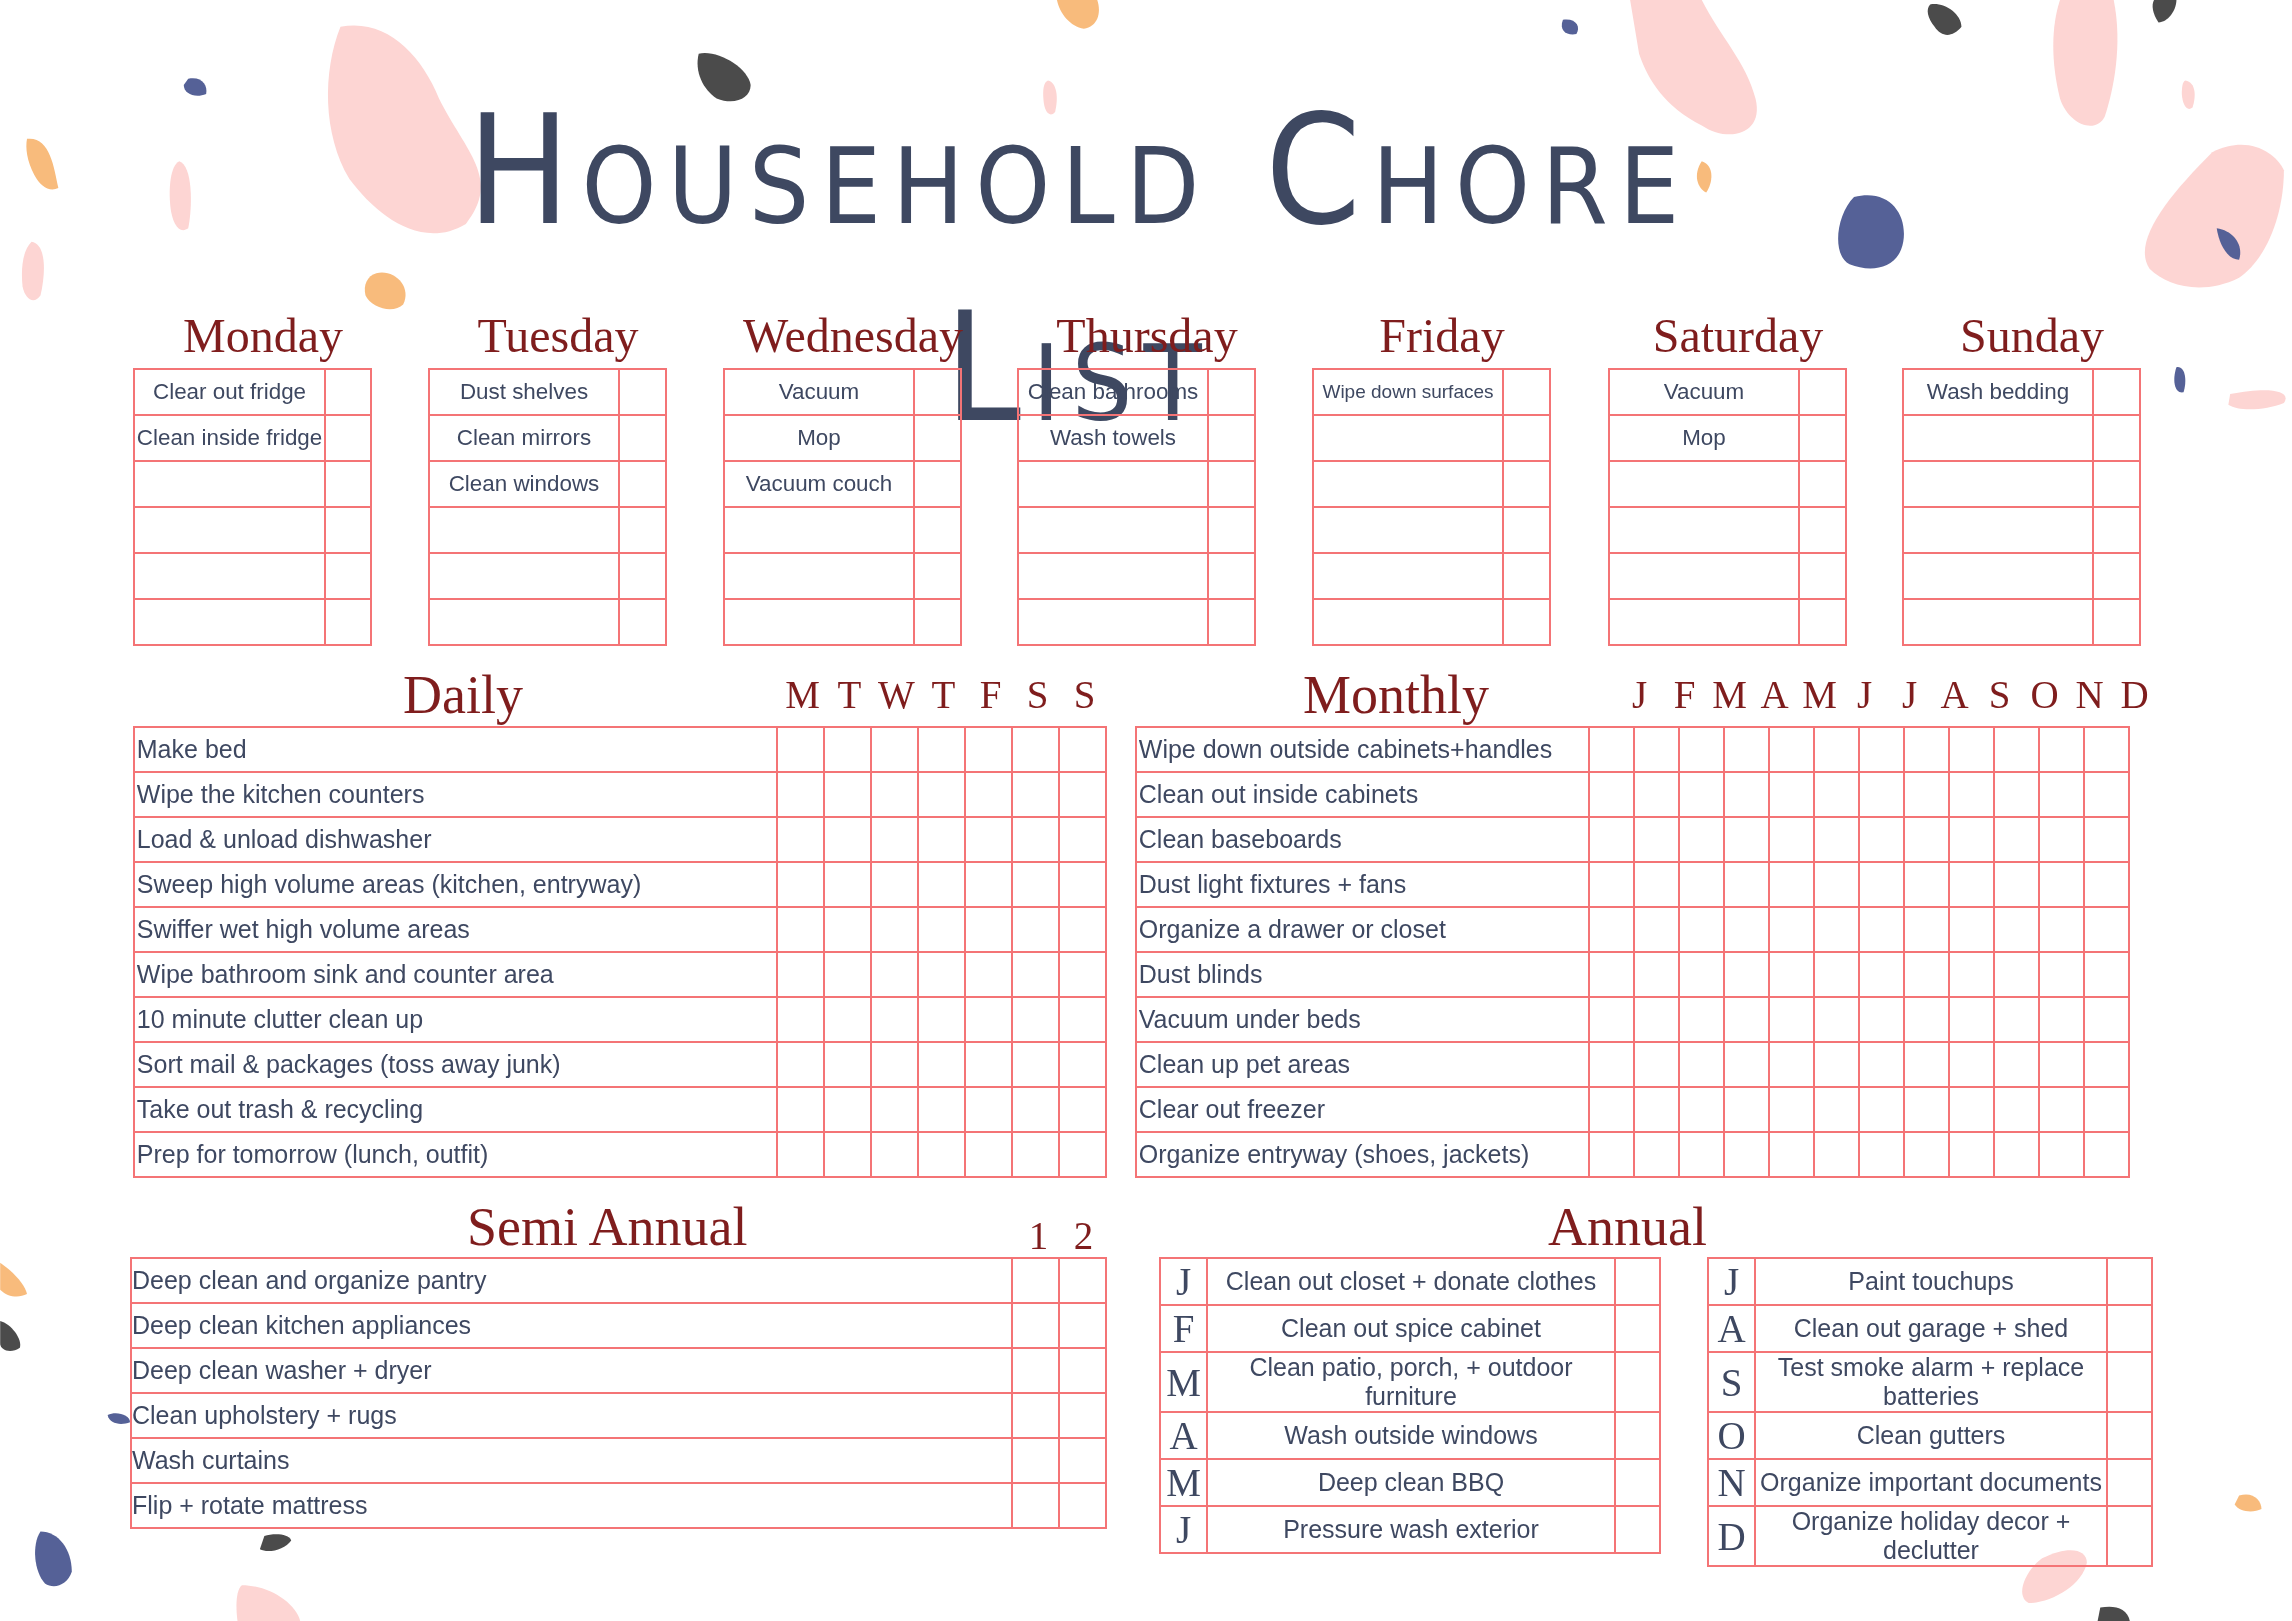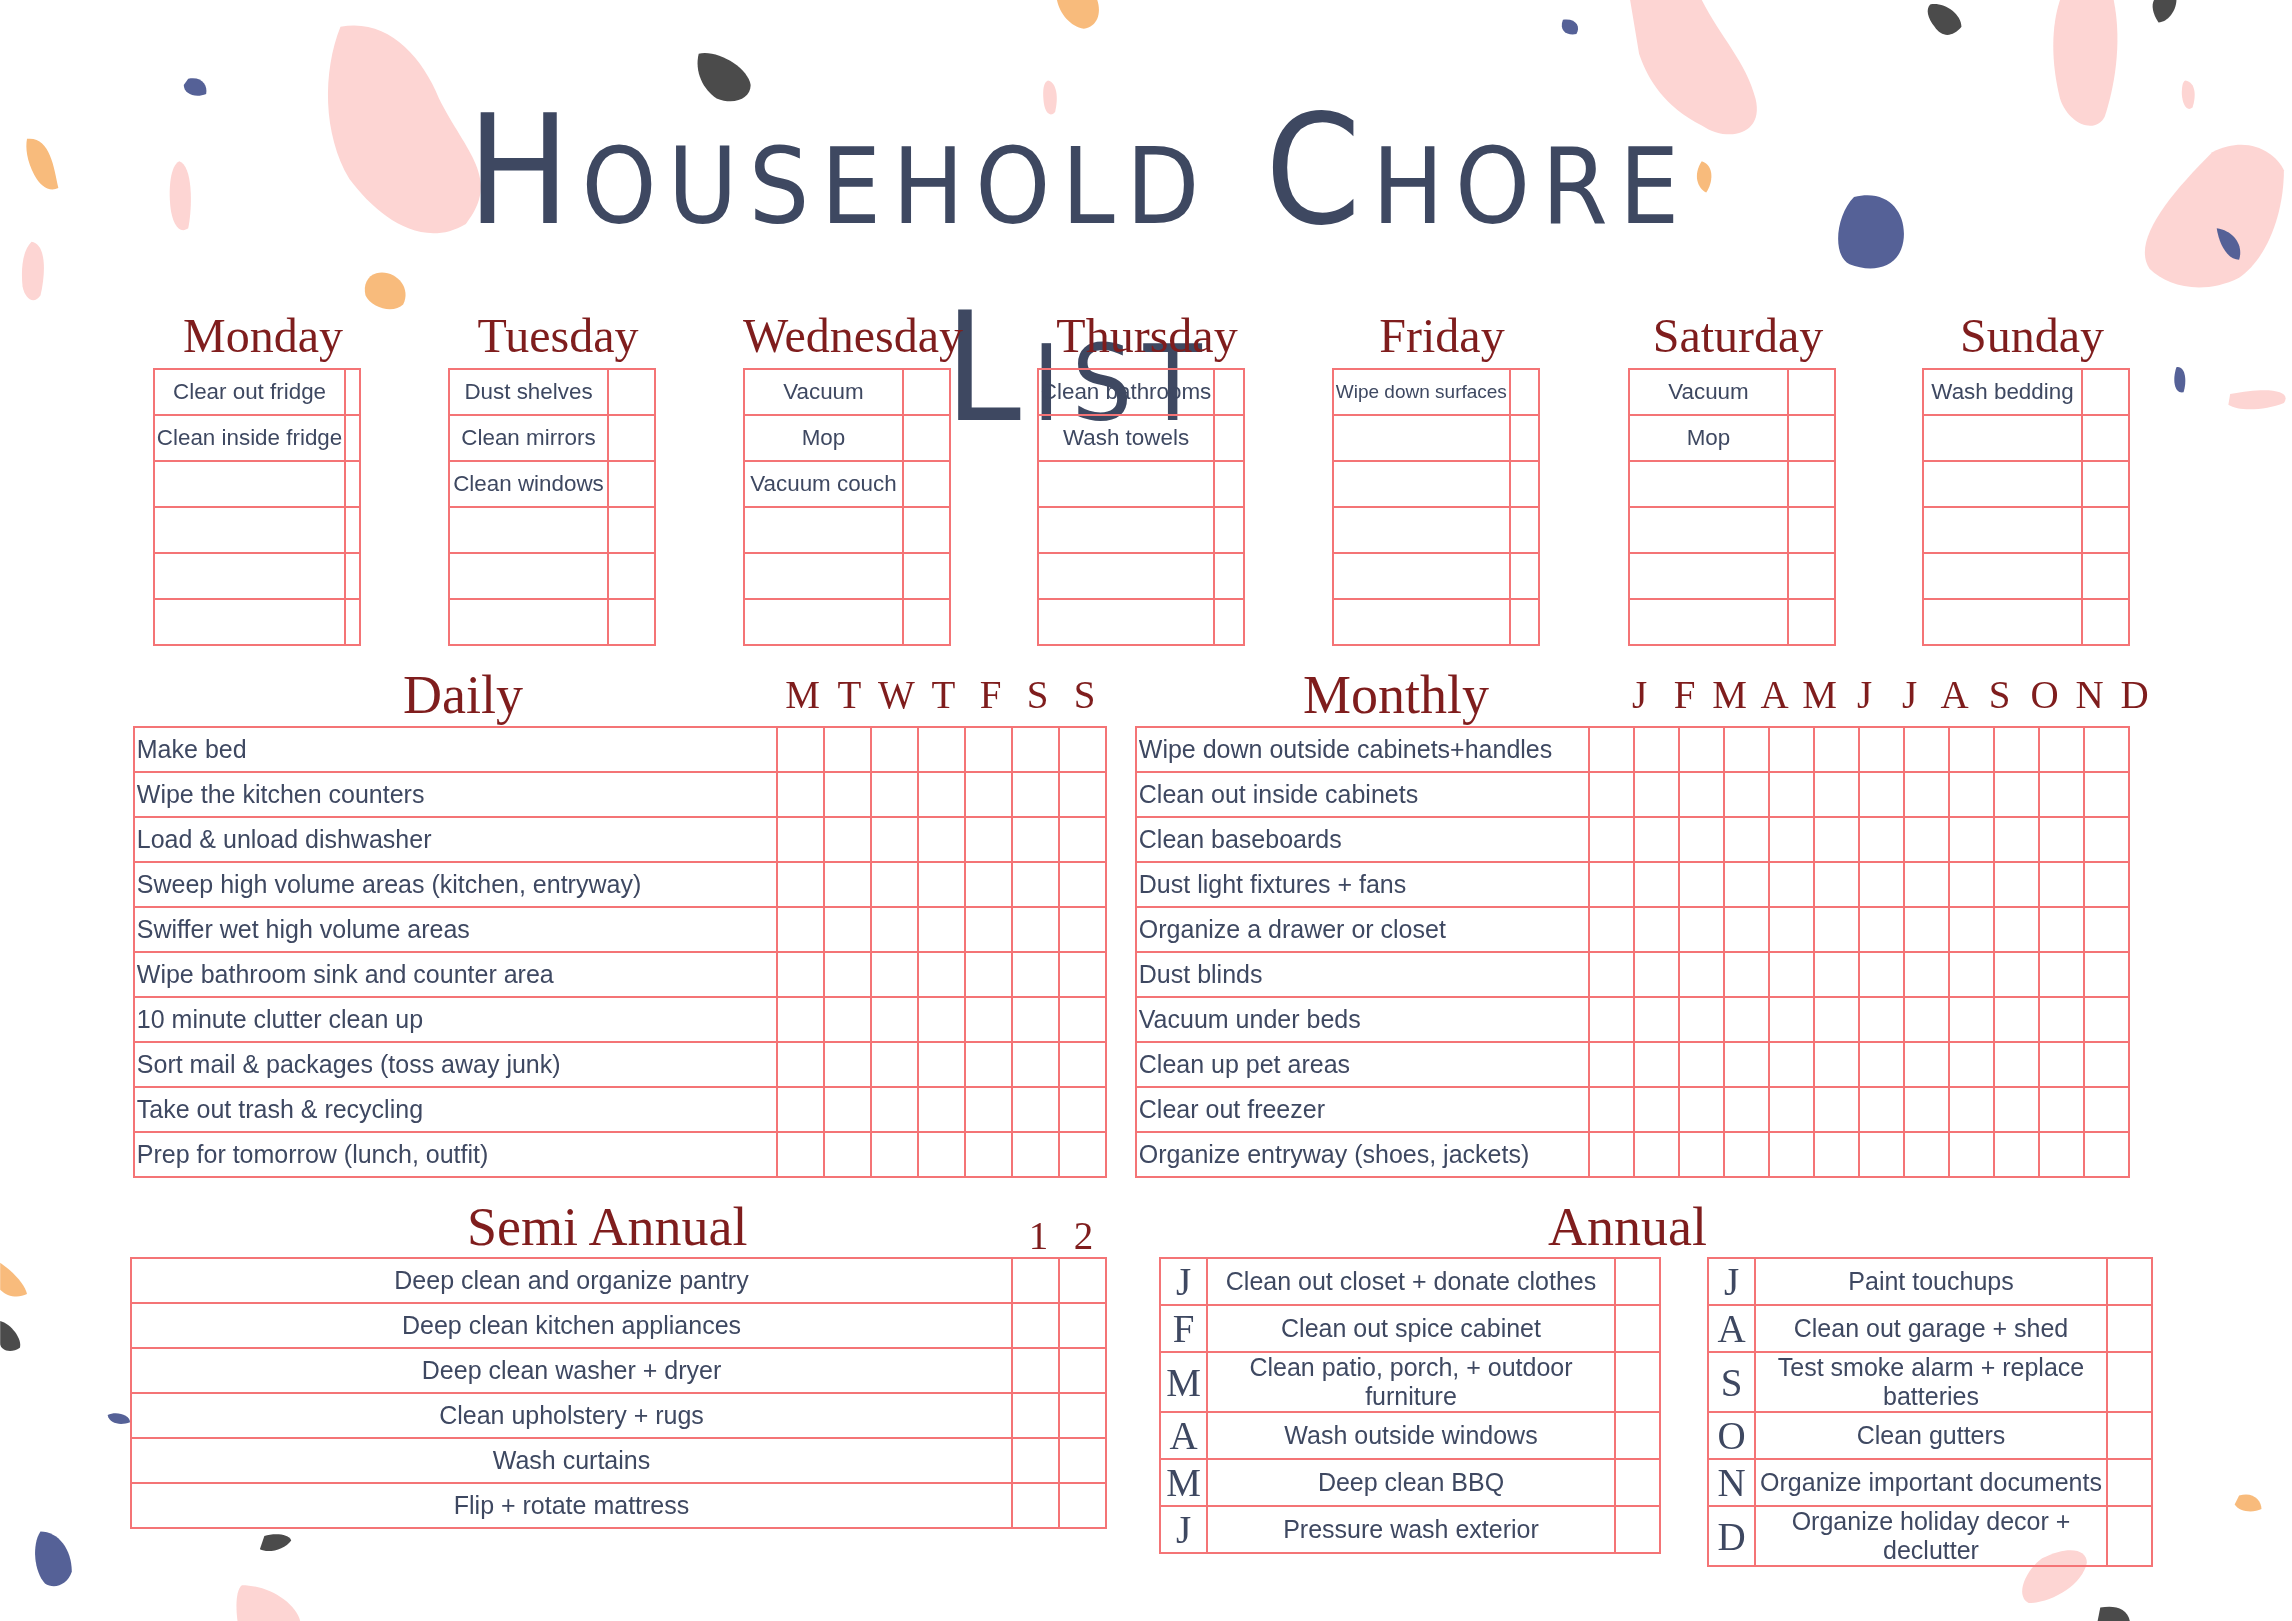--- a/index.html
+++ b/index.html
@@ -12,35 +12,35 @@
     font-family: "DejaVu Sans", sans-serif; font-size: 152px; letter-spacing: 12.5px;
     color: #3e4861; text-align: center; line-height: 197px; font-weight: normal;
     font-variant: small-caps; transform: scaleX(0.9); transform-origin: left center;
   }
 
   .serif { font-family: "Liberation Serif", "DejaVu Serif", serif; color: #7f1d1d; font-weight: normal; }
 
   
   .day-col { position: absolute; top: 304px; width: 260px; }
   .day-head { height: 64px; text-align: center; font-size: 48px; line-height: 64px; }
-  .day-table { width: 208px; border-collapse: collapse; margin-top: 0; margin-left: 20px; }
+  .day-table { width: 239px; border-collapse: collapse; margin-top: 0; }
   .day-table td { border: 2.2px solid #f47476; height: 46px; font-size: 22.4px; text-align: center; color: #3e4861; padding: 0 1.8px; white-space: nowrap; }
   .day-table td.chk { width: 47px; }
   .day-table td.small { font-size: 19px; }
 
   
   .sec-head { position: absolute; font-size: 54px; line-height: 54px; }
   .letters { position: absolute; font-size: 39px; line-height: 54px; }
   .letters span { display: inline-block; text-align: center; }
 
   
   .grid { position: absolute; border-collapse: collapse; }
   .grid td { border: 2.2px solid #f47476; height: 45px; font-size: 25px; color: #3e4861; }
   .grid td.task { text-align: left; padding-left: 1.8px; white-space: nowrap; }
-  .grid td.center { text-align: center; }
+  .grid td.center { text-align: left; }
   .grid td.chk { width: 47px; }
   .grid td.mchk { width: 45px; }
 
   .annual td { height: 47px; font-size: 25px; text-align: center; }
   .annual td.mon { width: 47px; font-family: "Liberation Serif", serif; font-size: 39px; text-align: center; }
   .annual td.chk { width: 45px; }
 </style>
 </head>
 <body>
 

